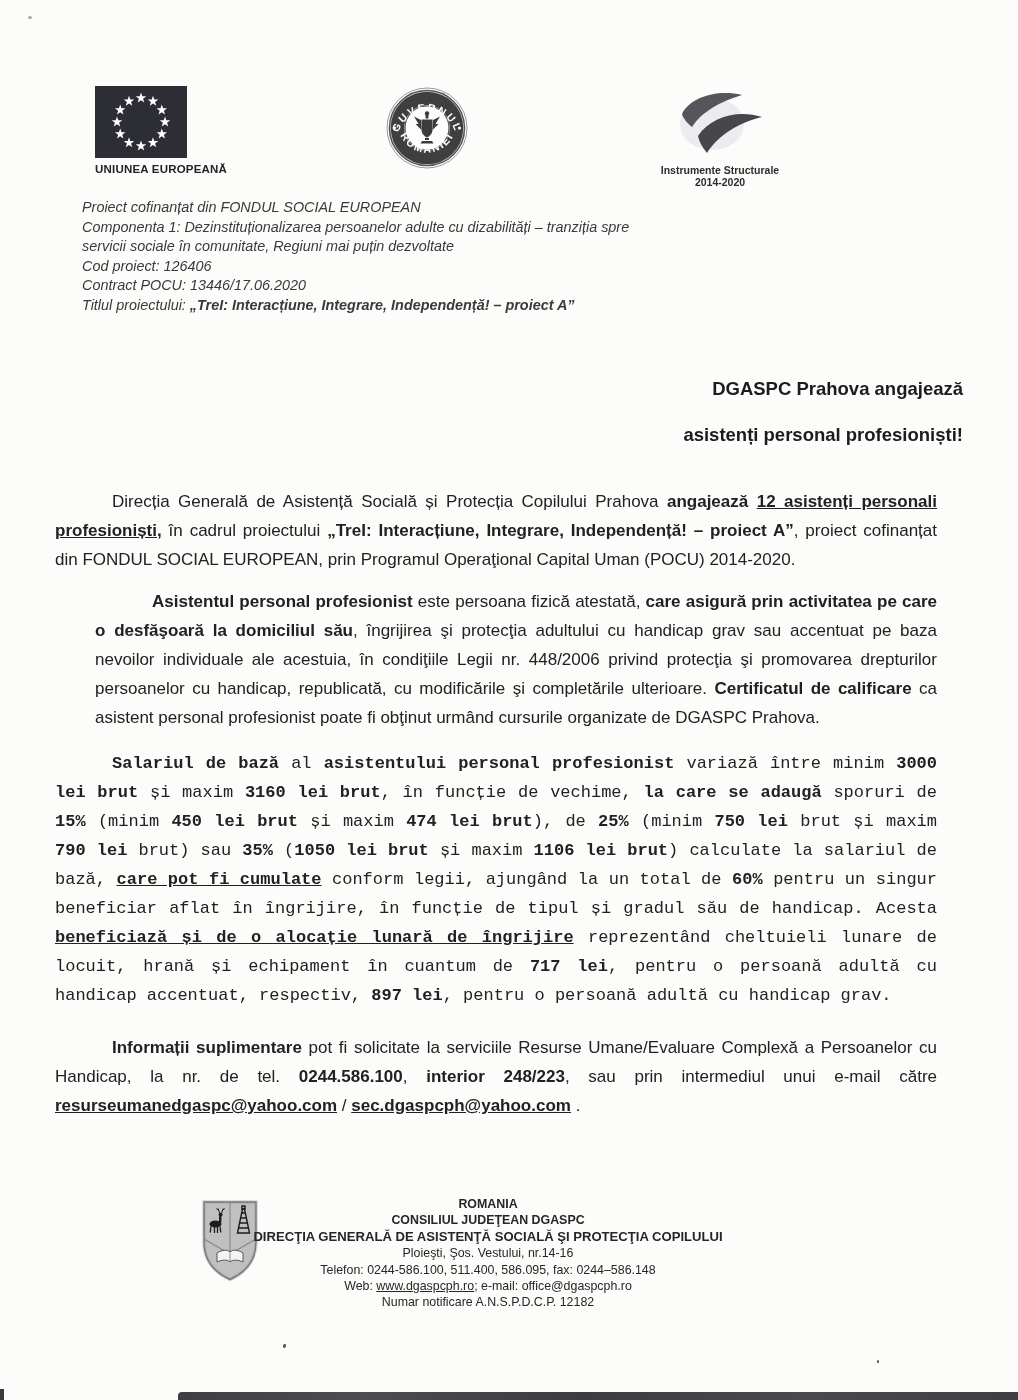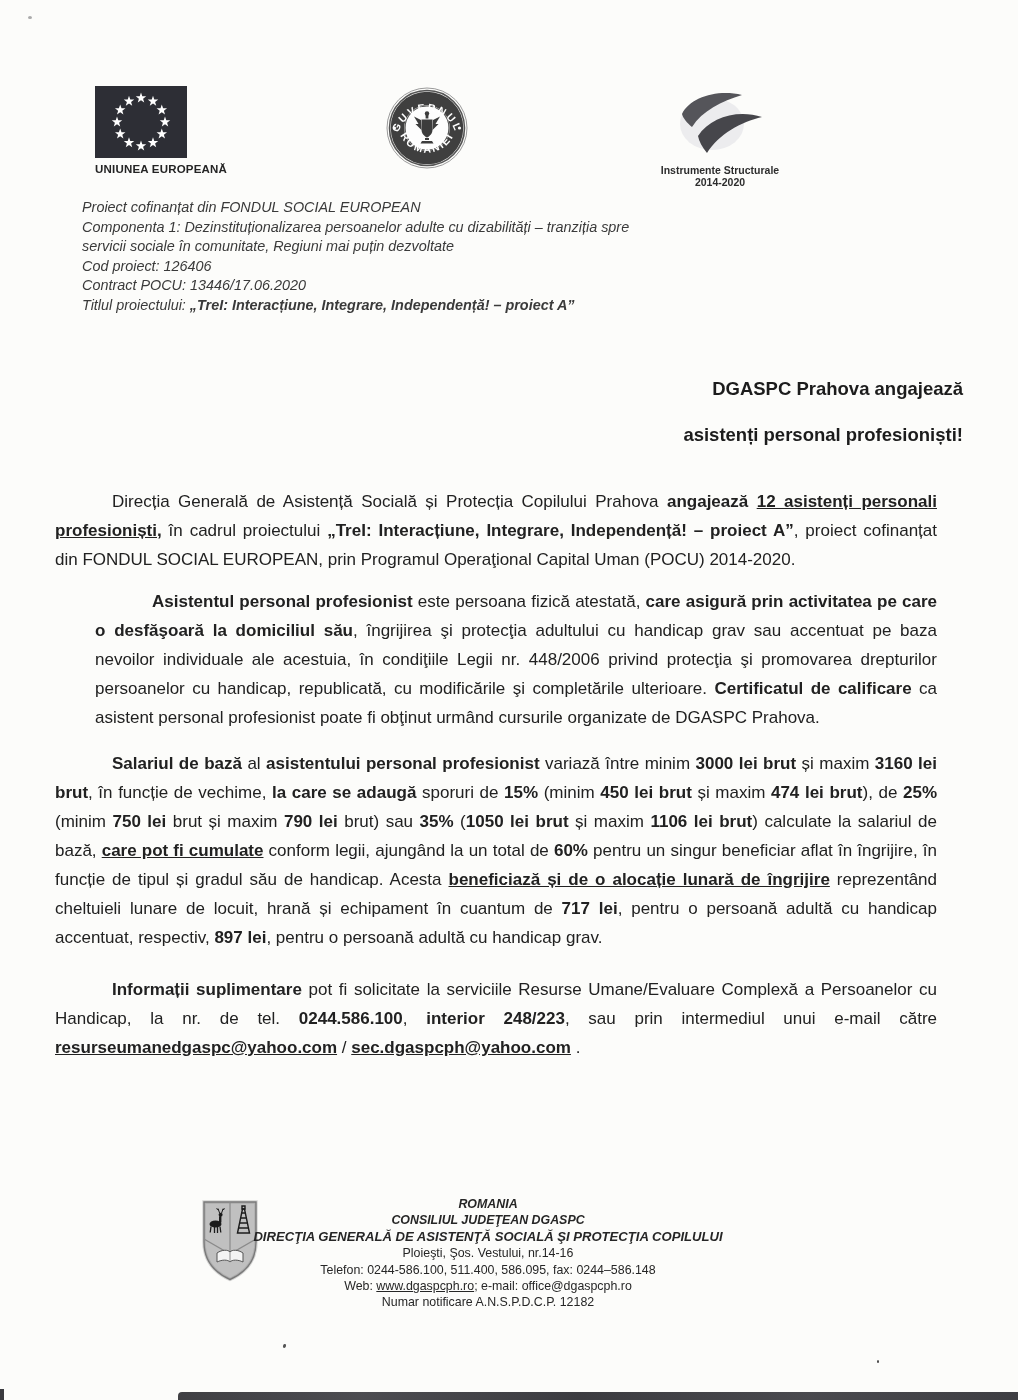--- a/index.html
+++ b/index.html
@@ -24,27 +24,27 @@
   
   .titles{position:absolute;left:55px;top:378px;width:908px;text-align:right;}
   .title-line{font-size:18.5px;font-weight:bold;color:#1c1c1c;margin:0 0 24px 0;}
   
   .body-text{position:absolute;left:55px;top:487px;width:882px;}
   .body-text p{
     margin:0 0 13px 0;font-size:17px;line-height:29px;
     text-align:justify;text-indent:57px;color:#212121;
   }
   .body-text p.gap-md{margin-bottom:17px;margin-left:40px;}
-  .body-text p.gap-lg{margin-bottom:23px;}
+  .body-text p.gap-lg{margin-bottom:23px;font-family:Liberation Mono, monospace;}
   .b{font-weight:bold;}
   .u{text-decoration:underline;}
   
   .footer{position:absolute;left:21px;top:1196px;width:934px;text-align:center;color:#262626;}
   .footer-line{font-size:12.4px;line-height:16.4px;}
-  .footer-line.f-bold{font-weight:bold;font-style:italic;}
+  .footer-line.f-bold{font-weight:bold;}
   .footer-line.f-big{font-size:13.1px;text-align:center;}
   .county-shield{position:absolute;left:201px;top:1199px;}
   
   .scan-bar{
     position:absolute;left:178px;right:0;bottom:0;height:8px;
     background:linear-gradient(90deg,#2f2f33,#3d3d42 22%,#2b2b30 48%,#3a3a3f 75%,#2e2e33);
     border-top-left-radius:4px;opacity:.92;
   }
   .scan-nub{position:absolute;left:0;bottom:0;width:4px;height:11px;background:#3a3a3e;}
   .speck{position:absolute;background:#555;border-radius:50%;}

